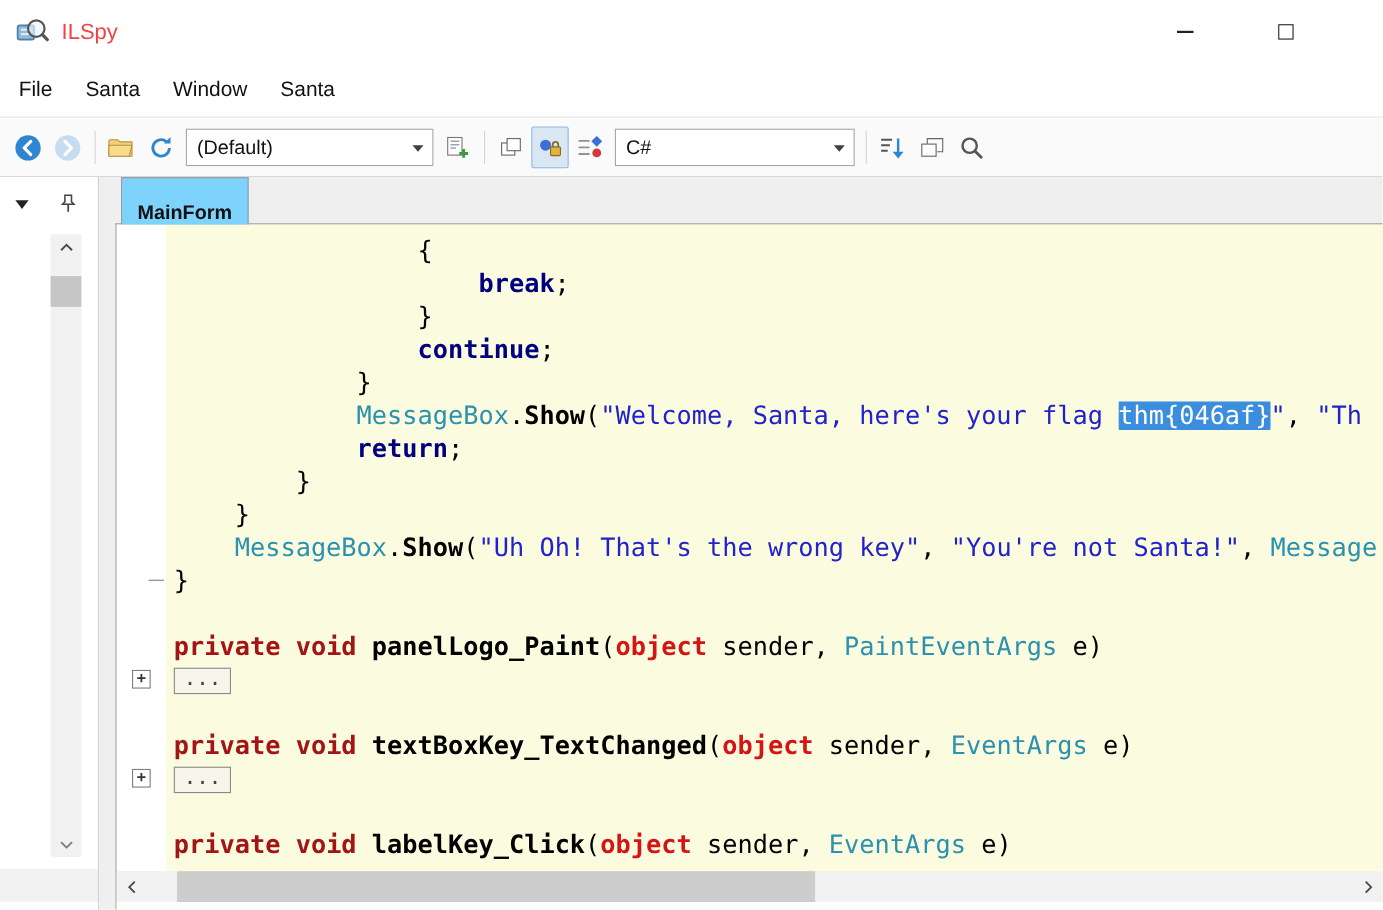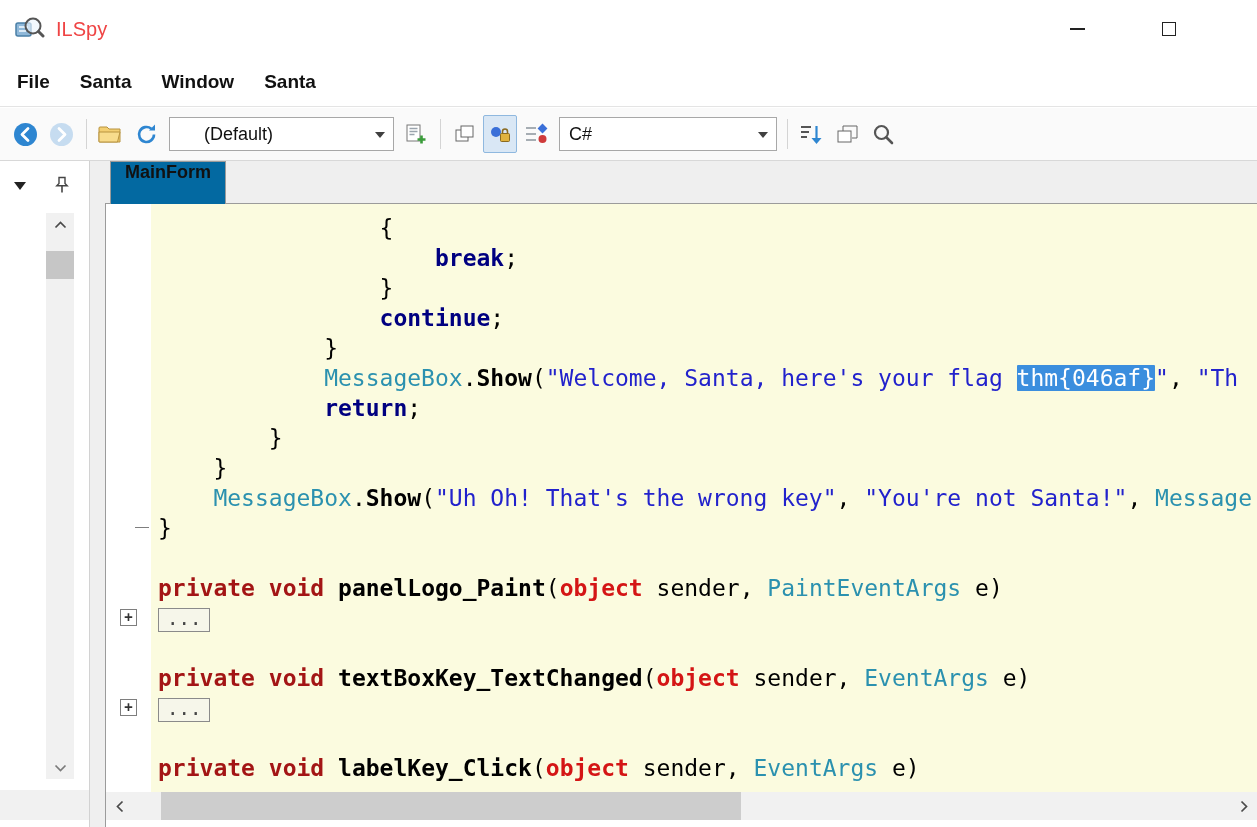--- a/index.html
+++ b/index.html
@@ -18,29 +18,29 @@
   .app-icon { width:34px; height:34px; display:flex; align-items:center; justify-content:center; }
   .title-text { margin-left:10px; font-size:20px; color:#ef4444; }
   .win-btn { position:absolute; top:10px; width:58px; height:38px; display:flex; align-items:center; justify-content:center; }
   .win-btn.min { left:1048px; }
   .win-btn.max { left:1140px; }
   .glyph-min { width:15px; height:2px; background:#222; display:block; }
   .glyph-max { width:14px; height:14px; border:1.5px solid #222; display:block; }
 
   
   .menubar { position:absolute; left:0; top:58px; right:0; height:49px; background:#fff; display:flex; align-items:center; font-size:19px; padding-left:2px; border-bottom:1px solid #e4e4e4; }
-  .menu-item { padding:0 15px; height:100%; display:flex; align-items:center; cursor:default;font-weight:bold; }
+  .menu-item { padding:0 15px; height:100%; display:flex; align-items:center; cursor:default; }
 
   
   .toolbar { position:absolute; left:0; top:108px; right:0; height:53px; background:#fafafa; border-bottom:1px solid #d8d8d8; display:flex; align-items:center; padding:0 8px; }
   .tbtn { height:38px; min-width:34px; display:flex; align-items:center; justify-content:center; margin-right:2px; border:1px solid transparent; border-radius:2px; }
   .tbtn.pressed { background:#d9e7f5; border:1px solid #8fb8df; }
   .tsep { width:1px; height:30px; background:#d4d4d4; margin:0 6px; }
   .combo { height:34px; background:#fff; border:1px solid #a8a8a8; display:flex; align-items:center; position:relative; font-size:18px; margin:0 4px; overflow:hidden; }
-  .combo-default { width:225px;padding-left:25px; }
+  .combo-default { width:225px; }
   .combo-lang { width:218px; }
   .combo-ver { width:245px; }
   .combo-text { padding-left:9px; white-space:nowrap; overflow:hidden; }
   .combo-arrow { position:absolute; right:8px; top:14px; width:0; height:0; border-left:5.5px solid transparent; border-right:5.5px solid transparent; border-top:6.5px solid #404040; }
 
   
   .workspace { position:absolute; left:0; top:161px; right:0; bottom:0; background:#efefef; }
 
   
   .sidebar { position:absolute; left:0; top:0; bottom:0; width:90px; background:#fff; border-right:1px solid #d2d2d2; }
@@ -51,21 +51,21 @@
   .v-scroll { position:absolute; left:46px; top:52px; width:28px; height:566px; background:#f1f1f1; }
   .sb-arrow { position:absolute; left:0; width:28px; height:22px; display:flex; align-items:center; justify-content:center; }
   .sb-arrow.up { top:0; }
   .sb-arrow.down { bottom:0; }
   .sb-thumb { position:absolute; left:0; top:38px; width:28px; height:28px; background:#c6c6c6; }
   .sidebar-hscroll { position:absolute; left:0; bottom:7px; width:89px; height:30px; background:#f1f1f1; }
 
   
   .doc-area { position:absolute; left:105px; top:0; right:0; bottom:0; }
   .tabbar { position:absolute; left:0; top:0; right:0; height:42px; z-index:2; }
-  .tab { display:inline-flex; align-items:flex-start; margin-left:5px; height:43px; padding:0 14px; background:#0369a1; border:1px solid #9b9b9b; border-bottom:none; font-weight:bold; font-size:18px; position:relative; }
+  .tab { display:inline-flex; align-items:flex-end; margin-left:5px; height:43px; padding:0 14px; background:#7dd3fc; border:1px solid #9b9b9b; border-bottom:none; font-weight:bold; font-size:18px; position:relative; }
   .editor { position:absolute; left:0; top:42px; right:0; bottom:0; border-top:1px solid #9b9b9b; border-left:1px solid #9b9b9b; background:#fbfbdf; display:flex; flex-direction:column; }
   .editor-body { flex:1; display:flex; overflow:hidden; }
   .fold-margin { width:45px; flex:none; background:#ffffff; padding-top:9px; }
   .margin-row { height:30px; position:relative; }
   .fold-plus { position:absolute; left:14px; top:6px; width:17px; height:17px; border:1px solid #7e7e7e; background:#fff; color:#333; font:bold 14px/15px "DejaVu Sans Mono", monospace; text-align:center; }
   .fold-end { position:absolute; left:29px; top:14px; width:14px; height:1px; background:#7e7e7e; }
   .code-col { flex:1; overflow:hidden; padding:9px 0 0 7px; font-family:"DejaVu Sans Mono","Liberation Mono",monospace; font-size:23px; line-height:30px; white-space:pre; color:#000; }
   .code-line { height:30px; }
   .sel { border-radius:1px; }
   .fold-box { display:inline-block; border:1px solid #8a8a8a; background:#f6f6ea; color:#444; font-size:19px; line-height:19px; height:24px; padding:0 8px 2px 8px; vertical-align:middle; }

